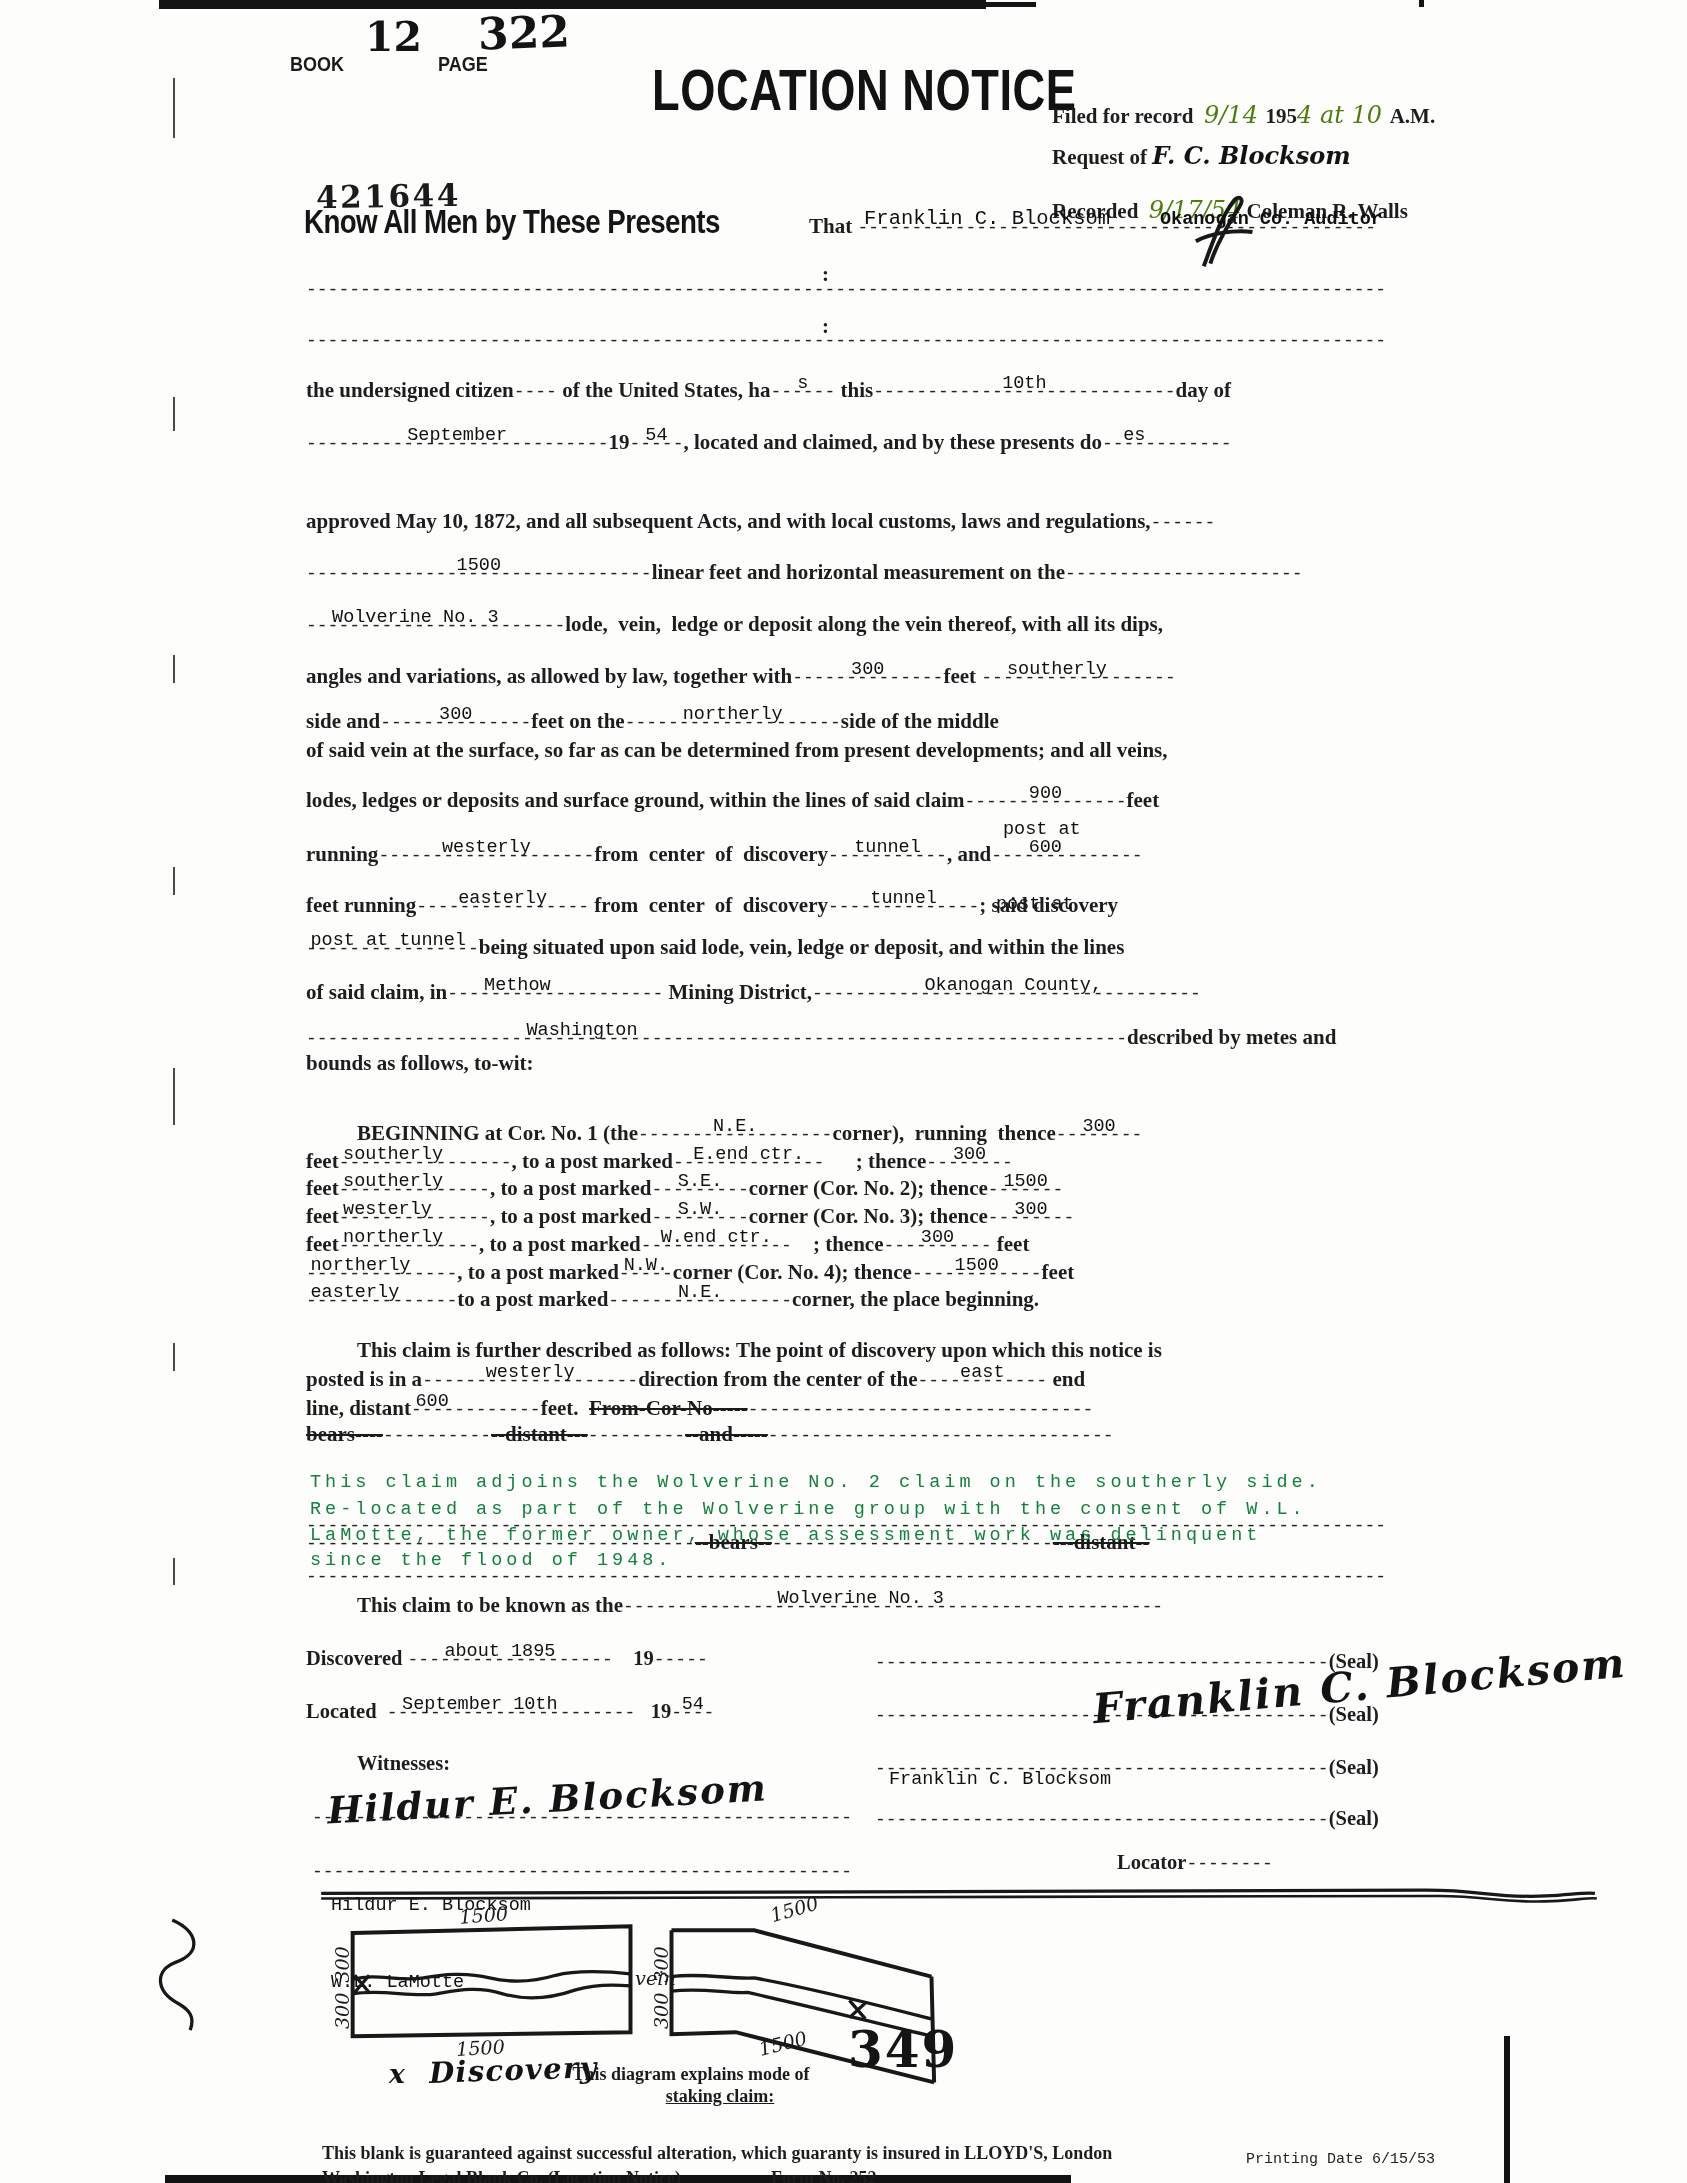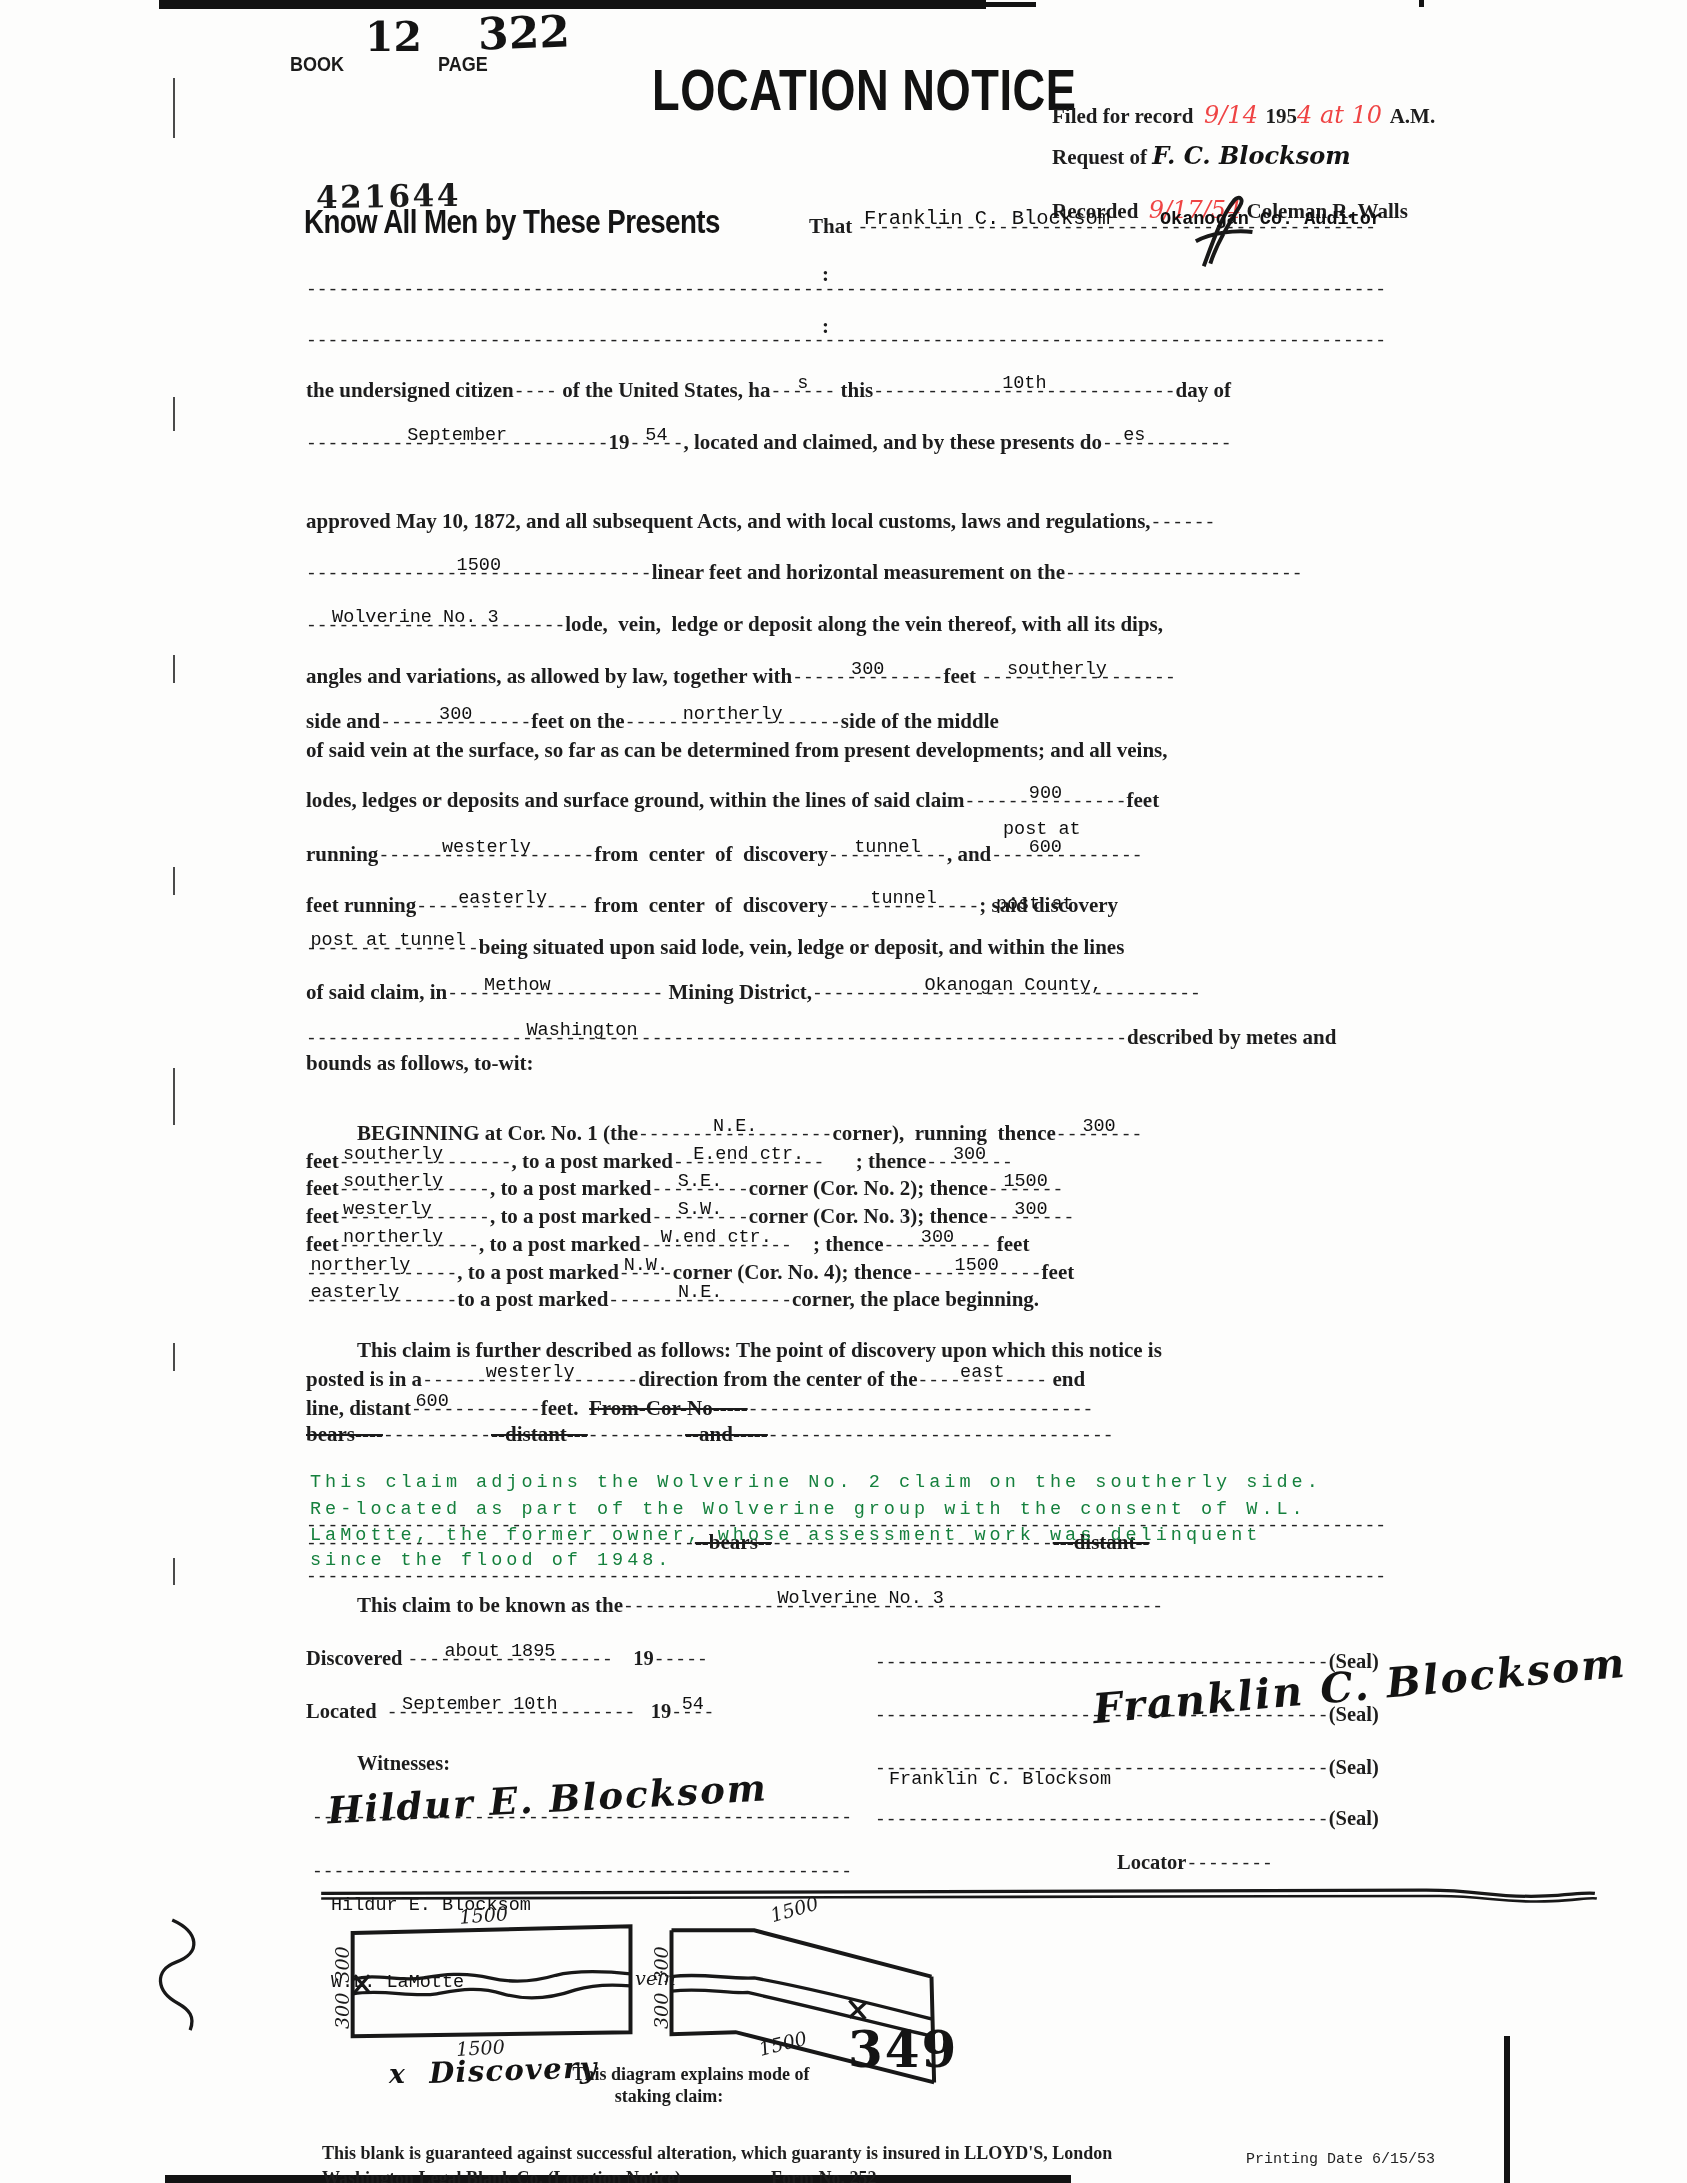--- a/index.html
+++ b/index.html
@@ -4,21 +4,21 @@
 <style>
   html,body{margin:0;padding:0;background:#777;}
   #page{position:relative;width:1687px;height:2183px;background:#fdfdfc;overflow:hidden;
         color:#1b1b1b;}
   .line{position:absolute;white-space:pre;line-height:24px;}
   .seg-p{font-family:"Liberation Serif",serif;font-weight:bold;font-size:21px;color:#1d1d1d;}
   .pr2{font-family:"Liberation Serif",serif;font-weight:bold;font-size:20.5px;color:#1d1d1d;}
   .seg-s{font-family:"Liberation Serif",serif;font-weight:bold;font-size:21px;text-decoration:line-through;text-decoration-thickness:2px;}
   .seg-d{font-family:"Liberation Mono",monospace;font-size:18px;color:#222;}
   .seg-f{font-family:"Liberation Mono",monospace;font-size:18.5px;position:relative;top:-0.42em;color:#101010;}
-  .seg-h{font-family:"DejaVu Serif",serif;font-style:italic;font-size:24px;color:#ef4444;}
+  .seg-h{font-family:"DejaVu Serif",serif;font-style:italic;font-size:24px;color:#4d7c0f;}
   .seg-b{position:relative;display:inline-block;}
   .seg-b .bd{font-family:"Liberation Mono",monospace;font-size:18px;color:#222;}
   .seg-b .bf{position:absolute;left:0;right:0;bottom:0.55em;text-align:center;
              font-family:"Liberation Mono",monospace;font-size:18.5px;color:#101010;white-space:pre;}
   .seg-b .bf.l{text-align:left;padding-left:0.4ch;}
   .seg-b .bf.big{font-size:20.5px;}
   .typed .seg-p, .typed{font-family:"Liberation Mono",monospace !important;font-weight:normal;font-size:18.5px;letter-spacing:4px;color:#15803d;}
   .kn{font-family:"Liberation Sans",sans-serif;font-weight:bold;font-size:33px;display:inline-block;
       transform:scaleX(.84);transform-origin:left bottom;letter-spacing:-0.7px;color:#151515;}
   .title{font-family:"Liberation Sans",sans-serif;font-weight:bold;font-size:58px;
@@ -167,21 +167,21 @@
     <text class="ht" x="1168" y="2906" transform="rotate(-16 1168 2906)">1500</text>
     <text class="ht" x="1150" y="3108" transform="rotate(-14 1150 3108)">1500</text>
     <text class="ht" x="1010" y="2942" transform="rotate(-90 1010 2942)" text-anchor="end">300</text>
     <text class="ht" x="1010" y="3012" transform="rotate(-90 1010 3012)" text-anchor="end">300</text>
     <text class="ht" x="960" y="3000" font-size="26">vein</text>
   </svg>
 
   <span class="line script" style="left:389px;top:2062px;font-size:26.5px;">x</span>
   <span class="line script" style="left:429px;top:2058px;font-size:29px;letter-spacing:1.3px;transform:rotate(-2deg);">Discovery</span>
   <div class="line caption" style="left:562px;top:2062px;width:258px;">This diagram explains mode of</div>
-  <div class="line caption" style="left:540px;top:2084px;width:258px;">staking claim:</div>
+  <div class="line caption" style="left:591px;top:2084px;width:258px;text-decoration:underline;">staking claim:</div>
   <span class="line stampnum" style="left:848px;top:2038px;font-size:50px;letter-spacing:2px;">349</span>
 
   <div class="line foot" style="left:322px;top:2141px;">This blank is guaranteed against successful alteration, which guaranty is insured in LLOYD'S, London</div>
   <div class="line foot" style="left:322px;top:2166px;">Washington Legal Blank Co. (Location Notice)</div>
   <div class="line foot" style="left:771px;top:2166px;">Form No. 252</div>
   <div class="line footmono" style="left:1246px;top:2148px;">Printing Date 6/15/53</div>
 
 </div>
 
 

